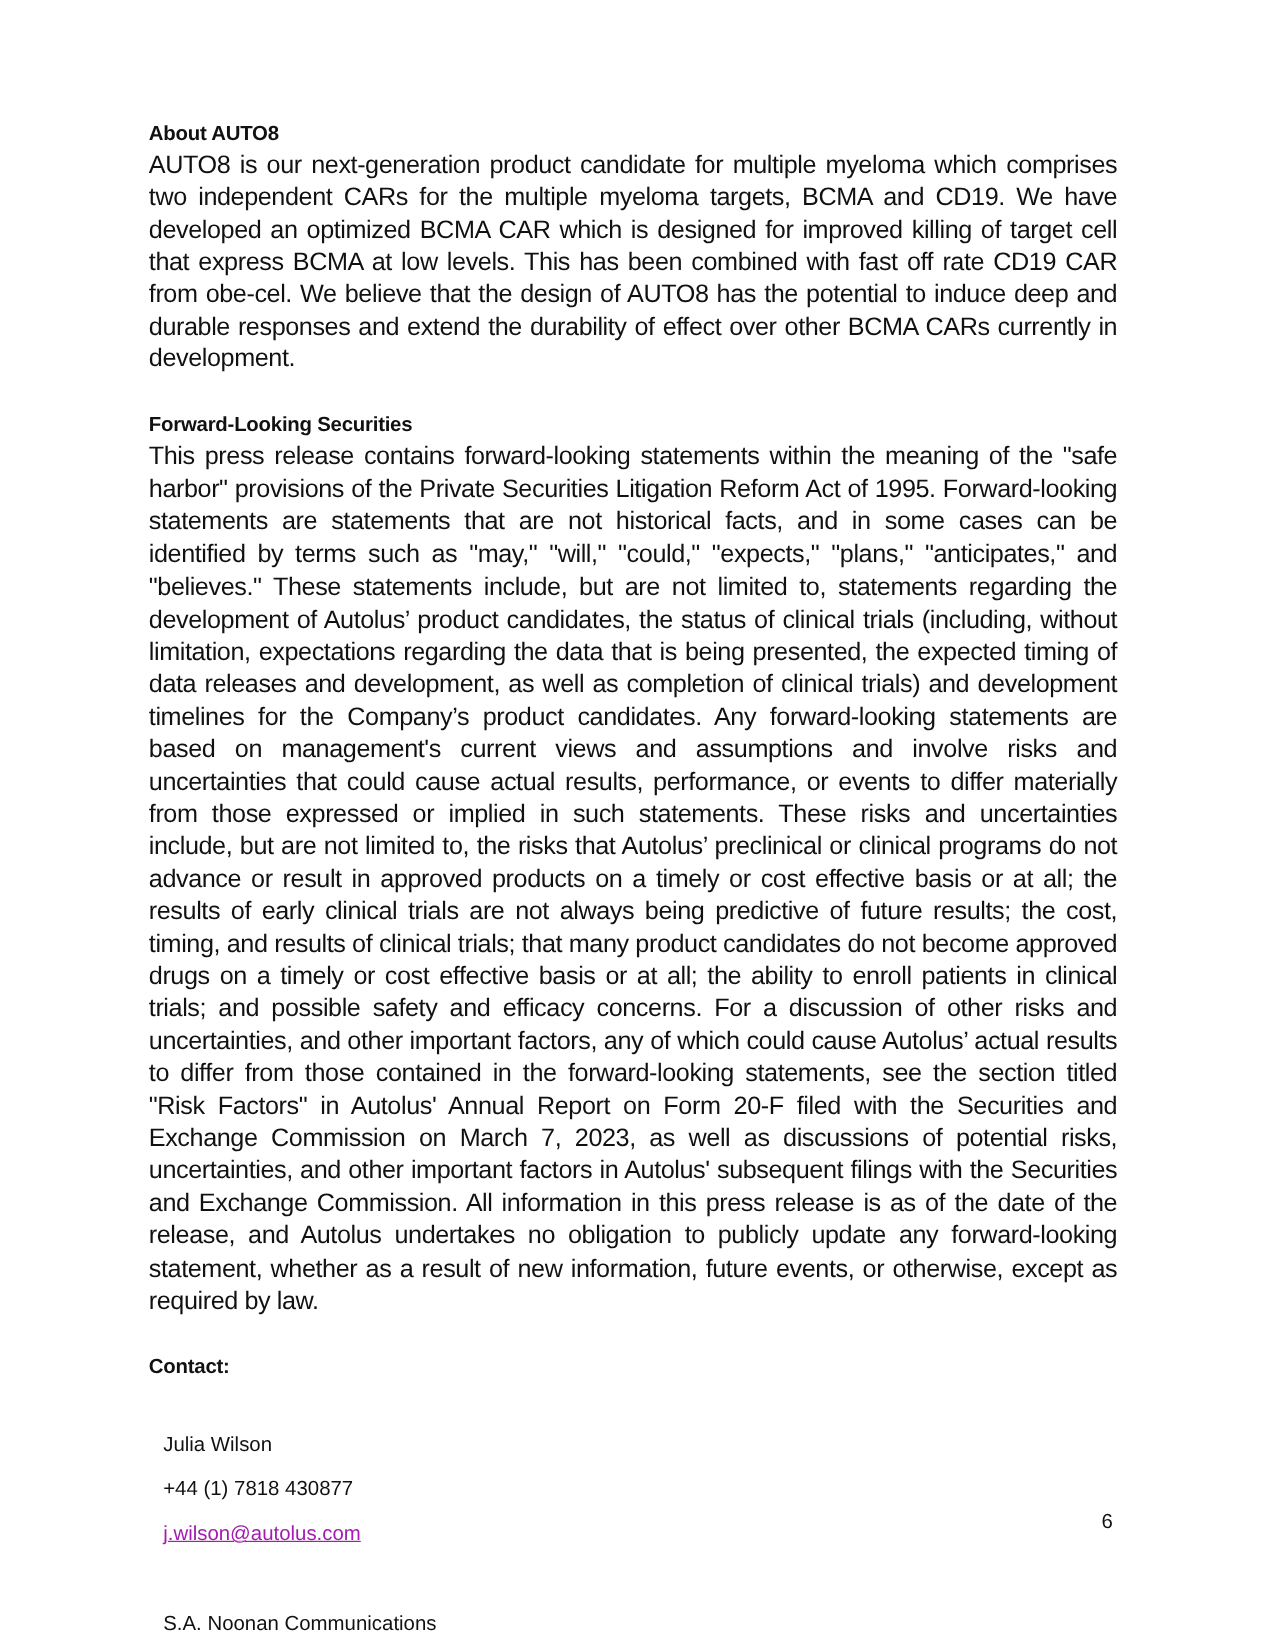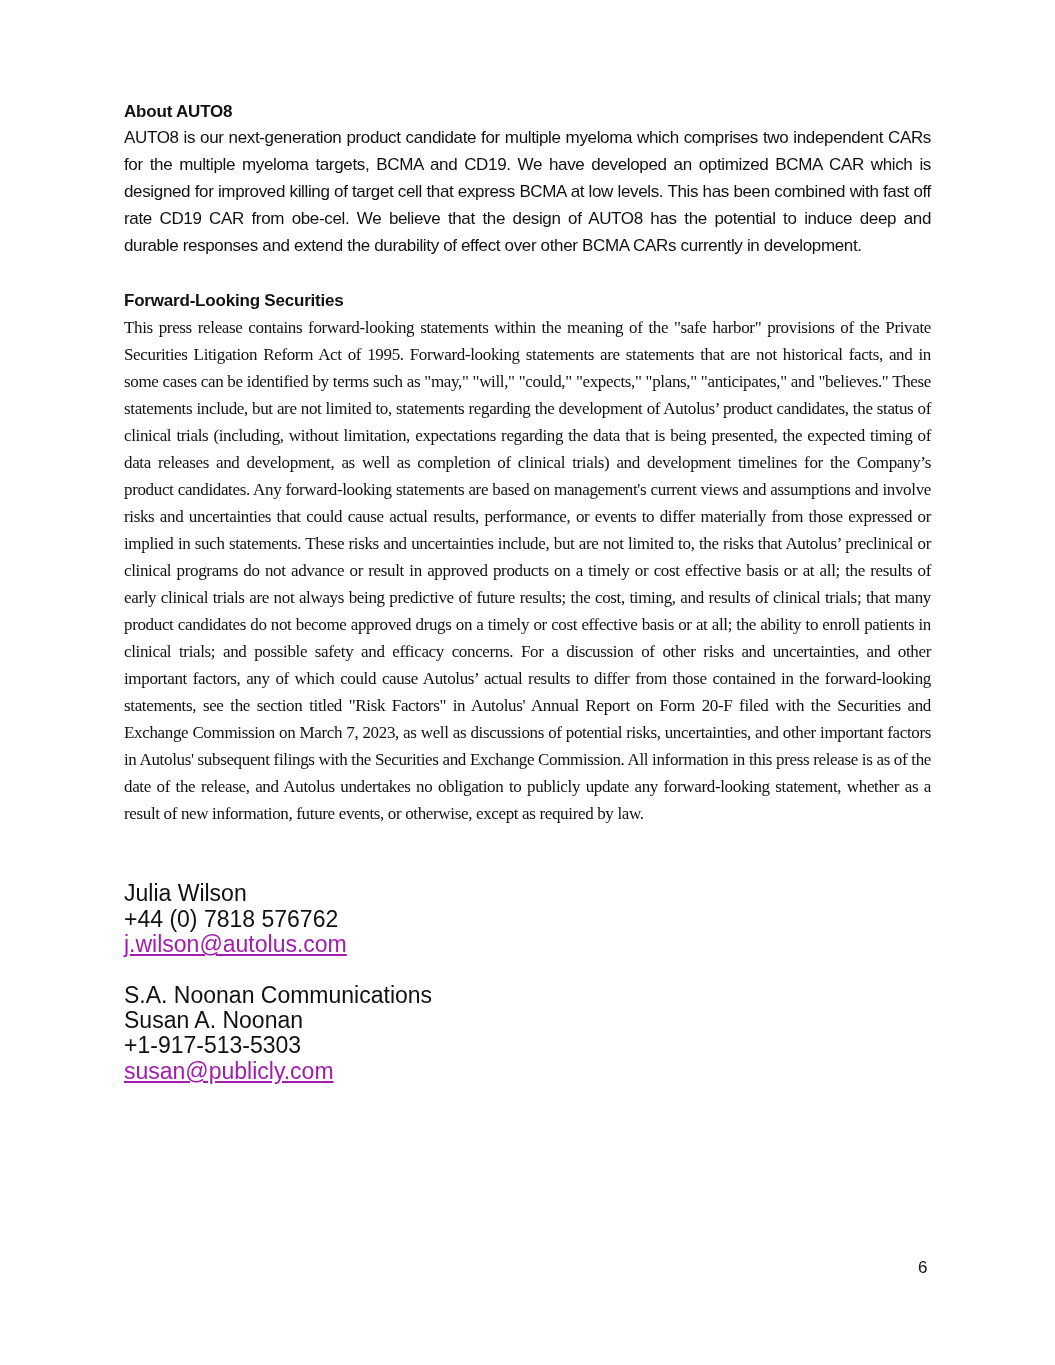--- a/index.html
+++ b/index.html
@@ -1,23 +1,23 @@
 <!DOCTYPE html>
 <html><head>
 <meta charset="utf-8">
 <style>
   html, body { margin: 0; padding: 0; background: #ffffff; }
   body { width: 1055px; height: 1365px; position: relative; overflow: hidden;
          font-family: "Liberation Sans", "DejaVu Sans", sans-serif; color: #111111; }
   .page { position: absolute; left: 124px; top: 98px; width: 807px; }
   .heading { font-weight: bold; font-size: 17px; line-height: 27px; margin: 0; letter-spacing: -0.2px; }
-  .para { font-size: 17px; line-height: 26.9px; margin: 0; text-align: justify; letter-spacing: -0.35px; word-spacing: 0px; }
-  .para.fls { line-height: 27.05px; font-family: Liberation Serif, serif; }
+  .para { font-size: 21px; line-height: 26.9px; margin: 0; text-align: justify; letter-spacing: -0.35px; word-spacing: 0px; }
+  .para.fls { line-height: 27.05px; }
   .gap { height: 27px; }
-  .contact-line { font-size: 23px; line-height: 25.4px; margin: 0; }
+  .contact-line { font-size: 17px; line-height: 25.4px; margin: 12px; }
   .link { color: #a21caf; text-decoration: underline; cursor: pointer; }
   .page-number { position: absolute; left: 918px; top: 1257px; font-size: 17px; line-height: 22px; }
 </style>
 </head>
 <body>
 
 <div class="page">
   <section>
     <h2 class="heading">About AUTO8</h2>
     <p class="para">AUTO8 is our next-generation product candidate for multiple myeloma which comprises two independent CARs for the multiple myeloma targets, BCMA and CD19. We have developed an optimized BCMA CAR which is designed for improved killing of target cell that express BCMA at low levels. This has been combined with fast off rate CD19 CAR from obe-cel. We believe that the design of AUTO8 has the potential to induce deep and durable responses and extend the durability of effect over other BCMA CARs currently in development.</p>
@@ -26,25 +26,26 @@
   <div class="gap"></div>
 
   <section>
     <h2 class="heading">Forward-Looking Securities</h2>
     <p class="para fls">This press release contains forward-looking statements within the meaning of the "safe harbor" provisions of the Private Securities Litigation Reform Act of 1995. Forward-looking statements are statements that are not historical facts, and in some cases can be identified by terms such as "may," "will," "could," "expects," "plans," "anticipates," and "believes." These statements include, but are not limited to, statements regarding the development of Autolus’ product candidates, the status of clinical trials (including, without limitation, expectations regarding the data that is being presented, the expected timing of data releases and development, as well as completion of clinical trials) and development timelines for the Company’s product candidates. Any forward-looking statements are based on management's current views and assumptions and involve risks and uncertainties that could cause actual results, performance, or events to differ materially from those expressed or implied in such statements. These risks and uncertainties include, but are not limited to, the risks that Autolus’ preclinical or clinical programs do not advance or result in approved products on a timely or cost effective basis or at all; the results of early clinical trials are not always being predictive of future results; the cost, timing, and results of clinical trials; that many product candidates do not become approved drugs on a timely or cost effective basis or at all; the ability to enroll patients in clinical trials; and possible safety and efficacy concerns. For a discussion of other risks and uncertainties, and other important factors, any of which could cause Autolus’ actual results to differ from those contained in the forward-looking statements, see the section titled "Risk Factors" in Autolus' Annual Report on Form 20-F filed with the Securities and Exchange Commission on March 7, 2023, as well as discussions of potential risks, uncertainties, and other important factors in Autolus' subsequent filings with the Securities and Exchange Commission. All information in this press release is as of the date of the release, and Autolus undertakes no obligation to publicly update any forward-looking statement, whether as a result of new information, future events, or otherwise, except as required by law.</p>
   </section>
 
   <div class="gap"></div>
 
   <section>
+    <h2 class="heading">Contact:</h2>
     <div class="gap"></div>
 
     <div>
       <p class="contact-line">Julia Wilson</p>
-      <p class="contact-line">+44 (0) 7818 576762</p>
+      <p class="contact-line">+44 (1) 7818 430877</p>
       <p class="contact-line"><a class="link" href="mailto:j.wilson@autolus.com">j.wilson@autolus.com</a></p>
     </div>
 
     <div class="gap" style="height:25px"></div>
 
     <div>
       <p class="contact-line">S.A. Noonan Communications</p>
       <p class="contact-line">Susan A. Noonan</p>
       <p class="contact-line">+1-917-513-5303</p>
       <p class="contact-line"><a class="link" href="mailto:susan@sanoonan.com">susan@publicly.com</a></p>

